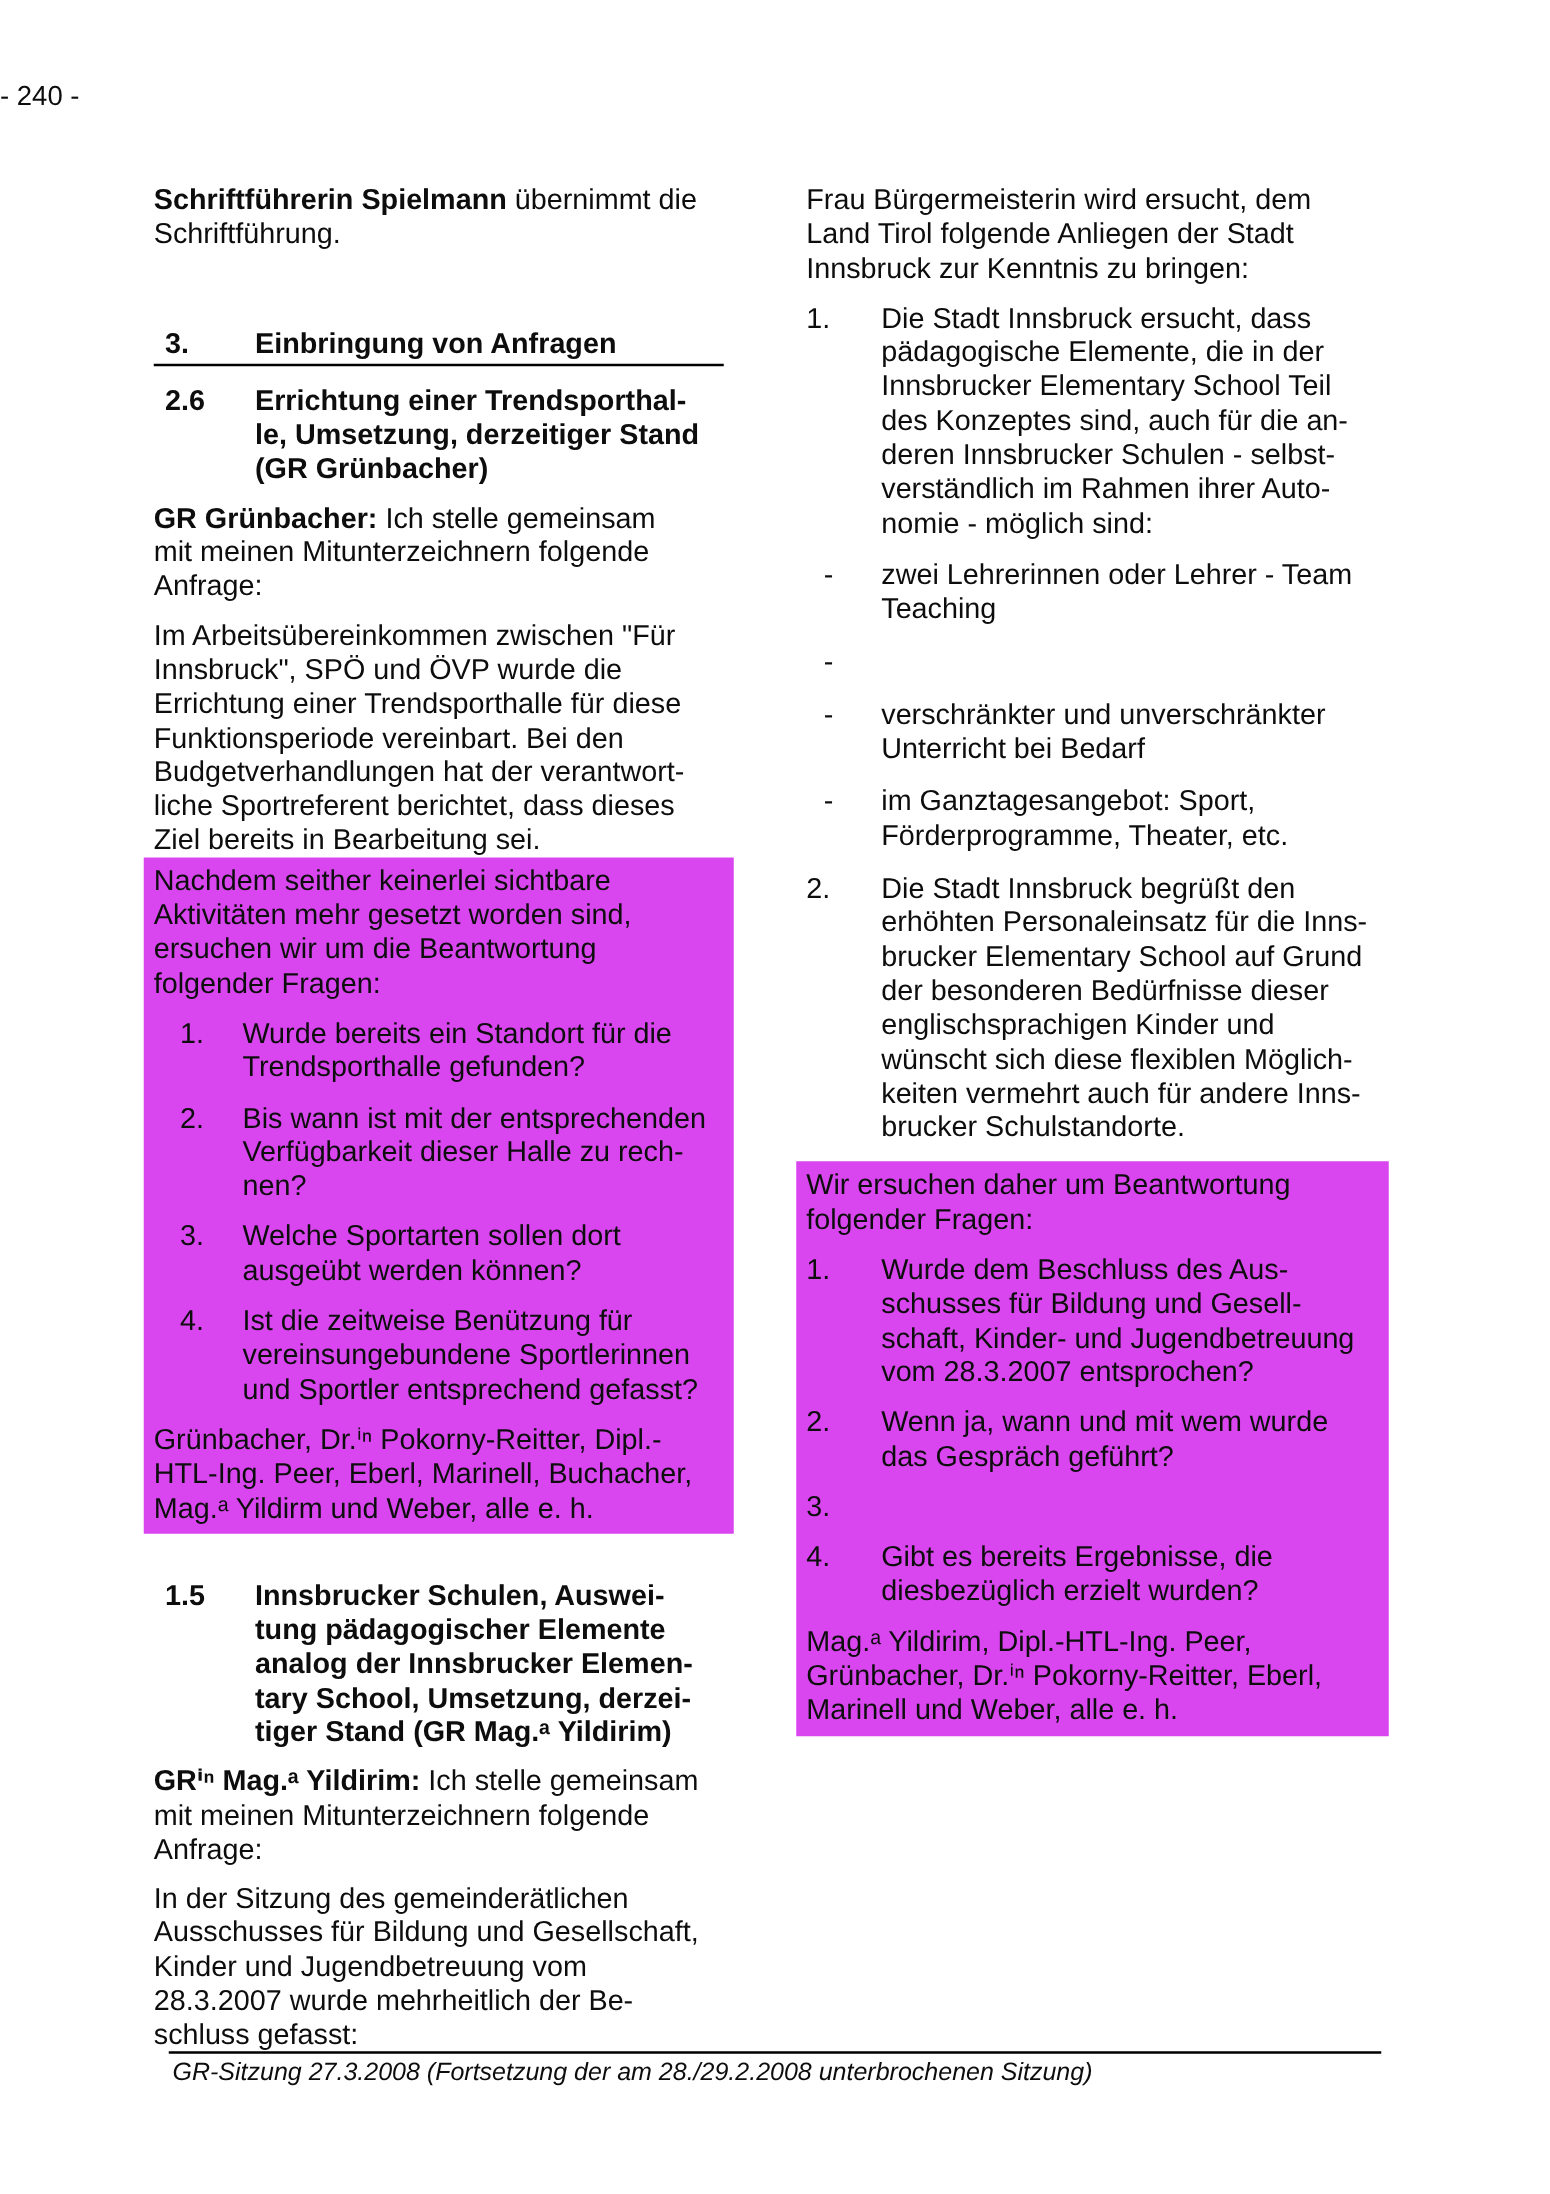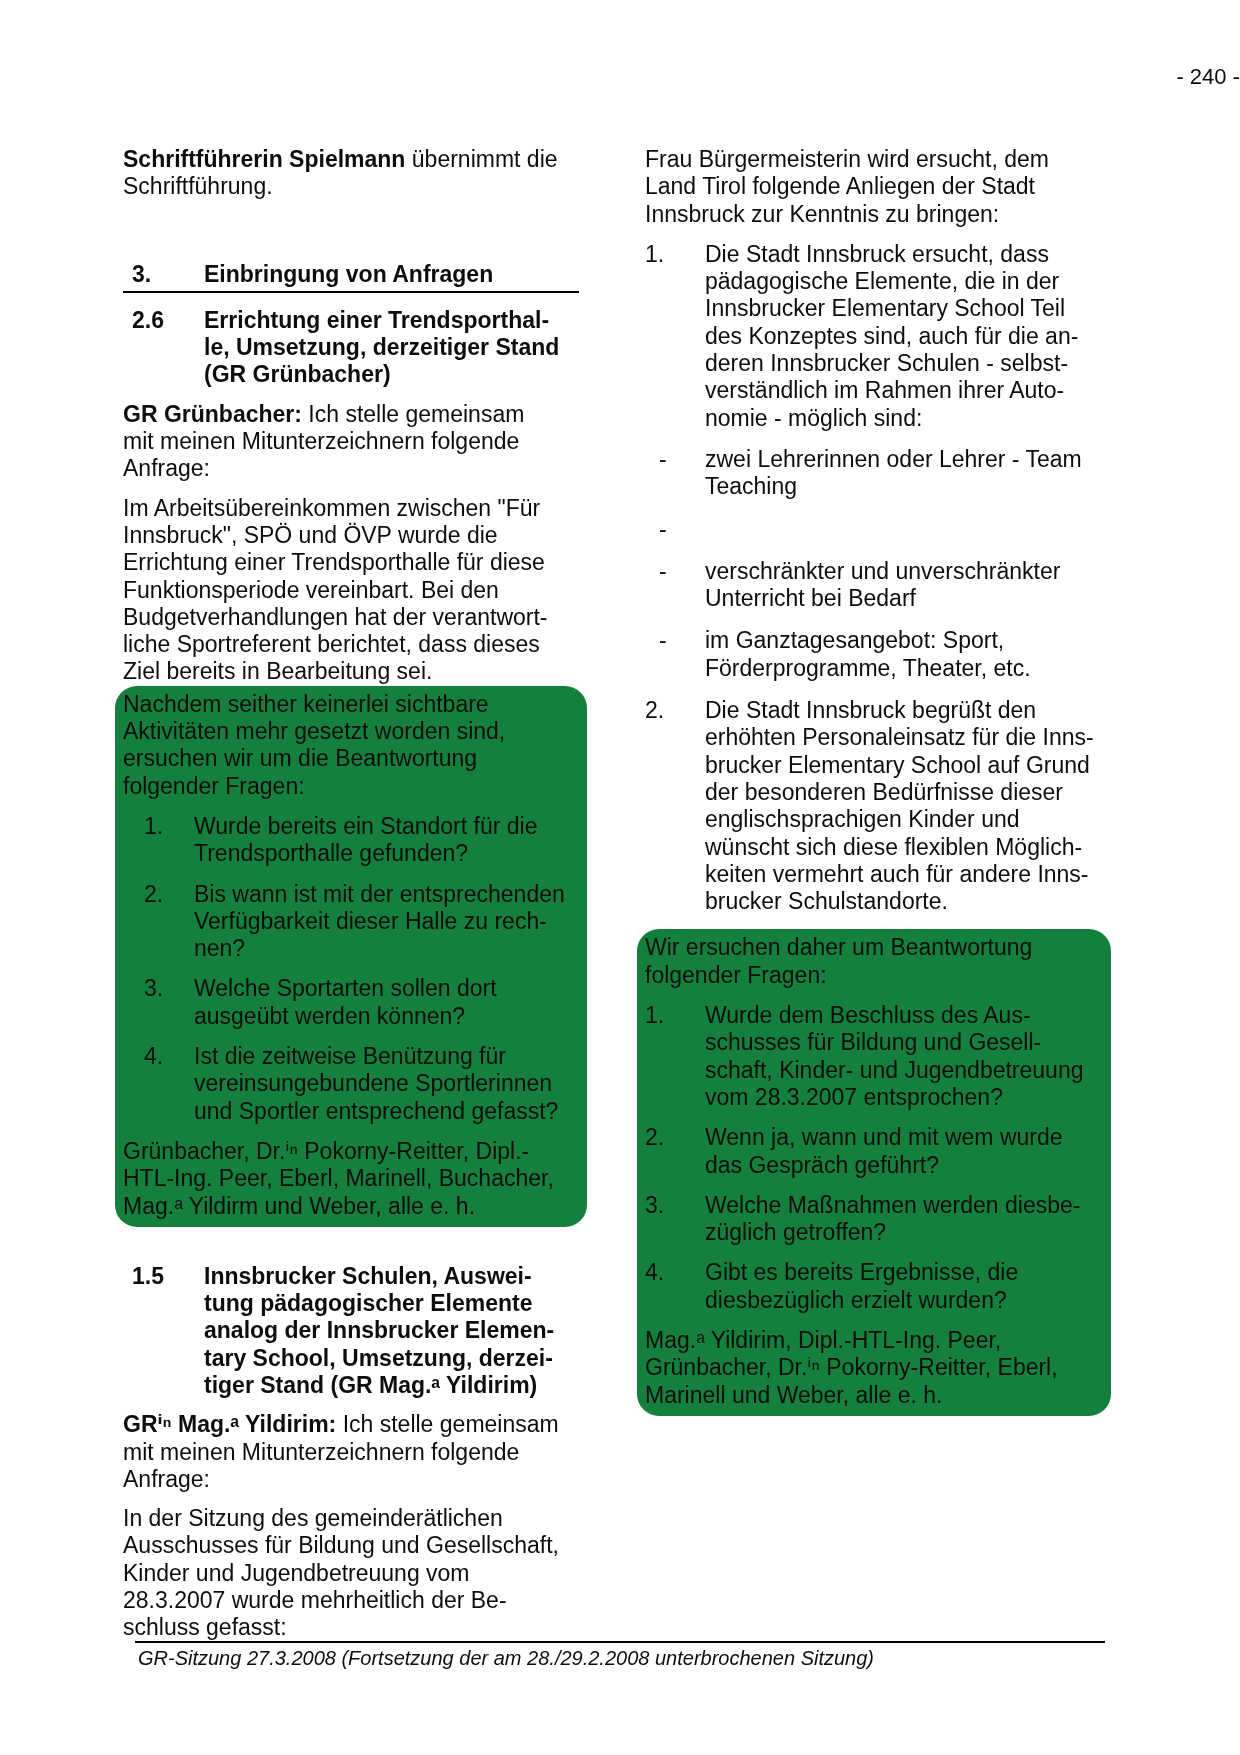--- a/index.html
+++ b/index.html
@@ -7,21 +7,21 @@
     width: 1240px; height: 1755px;
     background: #ffffff;
     color: #0d0d0d;
     font-family: "Liberation Sans", "DejaVu Sans", sans-serif;
     position: relative;
     overflow: hidden;
   }
   .t { white-space: pre; }
   .pageno {
     position: absolute; top: 64px; left: 0; width: 1240px;
-    text-align: right; font-size: 22px;
+    text-align: left; font-size: 22px;
   }
   .col { position: absolute; top: 146px; font-size: 23px; line-height: 27.3px; }
   .col.left  { left: 123px; width: 456px; }
   .col.right { left: 645px; width: 458px; }
 
   .para { margin: 0 0 12px 0; }
   .mb-xl { margin-bottom: 60px; }
   .mb-0 { margin-bottom: 0; }
   b { font-weight: bold; }
 
@@ -31,24 +31,23 @@
     border-bottom: 2px solid #000; padding-bottom: 3px;
   }
   .section-head .num { padding-left: 9px; }
   .sub-head {
     display: grid; grid-template-columns: 81px 1fr;
     font-weight: bold; margin: 0 0 12px 0;
   }
   .sub-head .num { padding-left: 9px; }
 
   .hl {
-    background: #15803d;
+    background: #d946ef;
     margin: 0 -8px 36px -8px;
     padding: 5px 8px 7px 8px;
-    border-radius: 22px;
   }
   .hl .para { margin-bottom: 13px; }
   .sig { margin: 0; }
 
   .q { display: grid; margin-bottom: 13px; }
   .col.left  .q { grid-template-columns: 71px 1fr; }
   .col.left  .q .qnum { padding-left: 21px; }
   .col.right .q { grid-template-columns: 60px 1fr; }
   .col.right .q.dash { margin-bottom: 15px; }
   .col.right .q.dash .qnum { padding-left: 14px; }
@@ -205,22 +204,20 @@
 schaft, Kinder- und Jugendbetreuung
 vom 28.3.2007 entsprochen?</span>
         </div>
       <div class="q">
           <span class="qnum t">2.</span>
           <span class="qtext t">Wenn ja, wann und mit wem wurde
 das Gespräch geführt?</span>
         </div>
       <div class="q">
           <span class="qnum t">3.</span>
-          <span class="qtext t">Welche Maßnahmen werden diesbe-
-züglich getroffen?</span>
         </div>
       <div class="q">
           <span class="qnum t">4.</span>
           <span class="qtext t">Gibt es bereits Ergebnisse, die
 diesbezüglich erzielt wurden?</span>
         </div>
       <p class="sig t">Mag.ᵃ Yildirim, Dipl.-HTL-Ing. Peer,
 Grünbacher, Dr.ⁱⁿ Pokorny-Reitter, Eberl,
 Marinell und Weber, alle e. h.</p>
     </div>

